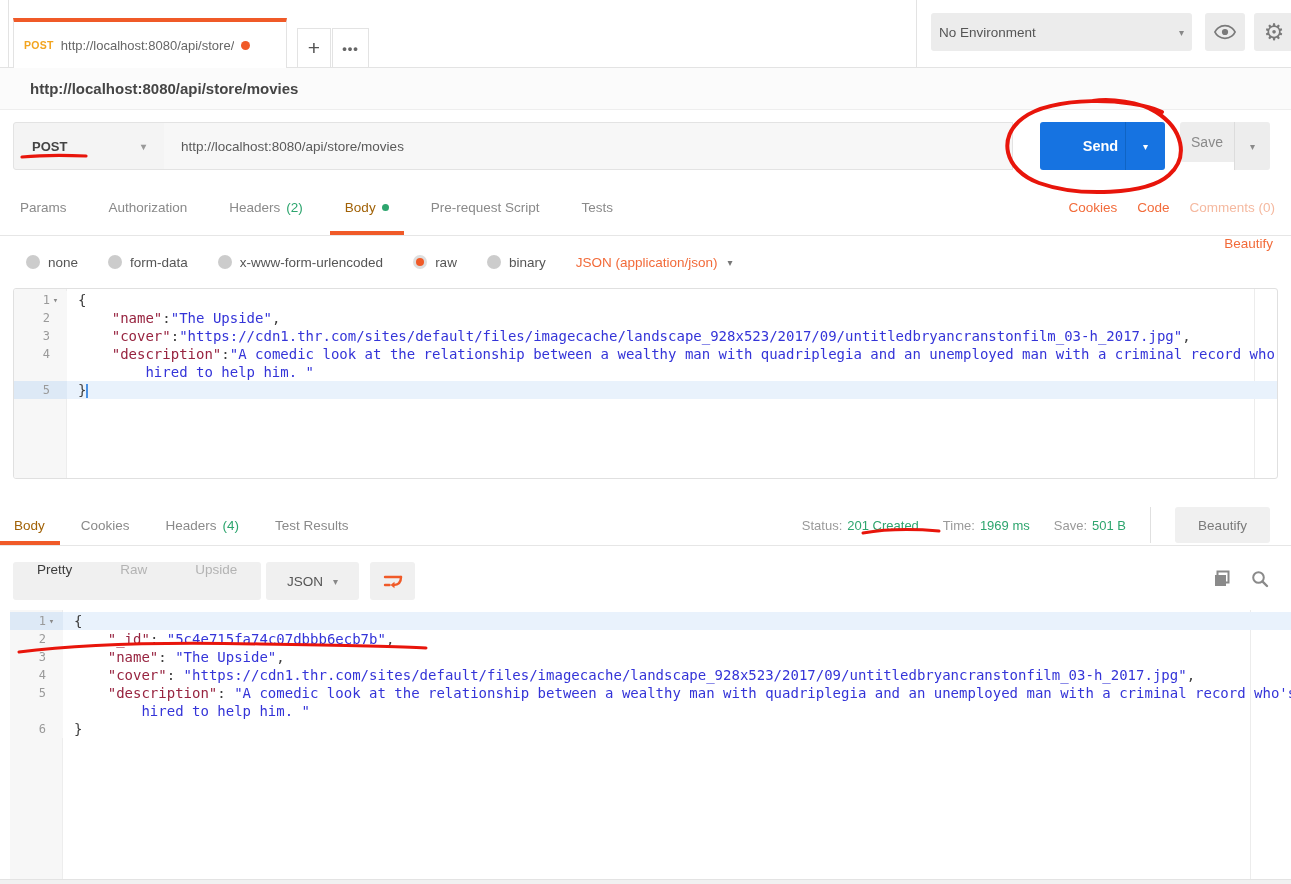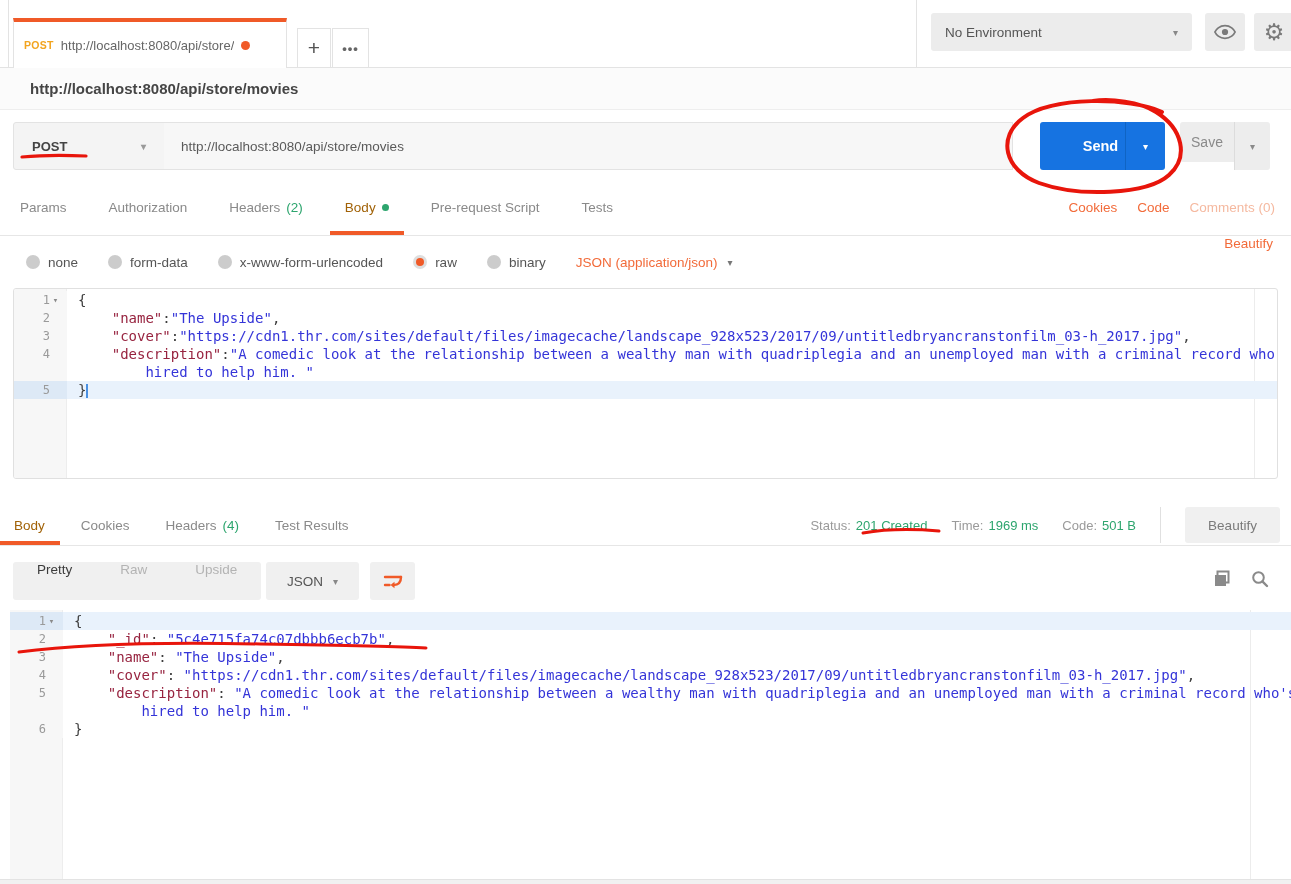--- a/index.html
+++ b/index.html
@@ -17,21 +17,21 @@
          display:flex; align-items:center; gap:7px; padding:0 10px; cursor:pointer; }
   .tab-method { color:#f2a41f; font-weight:bold; font-size:10.5px; letter-spacing:.3px; }
   .tab-url { color:#666; font-size:13px; white-space:nowrap; overflow:hidden; }
   .tab-dot { width:9px; height:9px; border-radius:50%; background:#f05a28; flex:none; }
   .tab-aux { position:absolute; top:28px; height:40px; background:#fff; border:1px solid #e3e3e3;
              display:flex; align-items:center; justify-content:center; color:#555; cursor:pointer; }
   .tab-new  { left:297px; width:34px; font-size:21px; font-weight:300; }
   .tab-more { left:332px; width:37px; font-size:13px; font-weight:bold; letter-spacing:1px; color:#666; }
   .env-sep { position:absolute; left:916px; top:0; height:68px; border-left:1px solid #e3e3e3; }
   .env-select { position:absolute; left:931px; top:13px; width:261px; height:38px; background:#ececec;
-                border-radius:3px; display:flex; align-items:center; padding:0 14px; color:#555;
+                border-radius:3px; display:flex; align-items:center; padding:0 8px; color:#555;
                 font-size:13.5px; cursor:pointer; }
   .env-select .caret { margin-left:auto; color:#888; font-size:10px; }
   .icon-btn { position:absolute; top:13px; height:38px; background:#ececec; border-radius:3px;
               display:flex; align-items:center; justify-content:center; cursor:pointer; color:#7a7a7a; }
   .eye-btn { left:1205px; width:40px; }
   .gear-btn { left:1254px; width:40px; font-size:23px; }
   
   .title-row { position:absolute; left:0; top:68px; right:0; height:42px; background:#fbfbfb;
                border-bottom:1px solid #eee; display:flex; align-items:center; padding-left:30px; }
   .title-row .t { font-weight:bold; font-size:15px; color:#454545; }
@@ -93,21 +93,21 @@
   .txt { padding-left:11px; flex:1; }
   .tok-k { color:#97233f; }
   .tok-v { color:#3434d8; }
   .tok-p { color:#3c3c3c; }
   .cursor { display:inline-block; width:2px; height:14px; background:#4a90e2; vertical-align:middle; }
   .pm { position:absolute; top:0; bottom:0; left:1240px; width:1px; background:#ececec; }
   
   .resp-meta { position:absolute; left:0; top:505px; right:0; height:41px; border-bottom:1px solid #e6e6e6;
                display:flex; align-items:stretch; padding-left:14px; }
   .resp-meta .rtab { margin-right:36px; }
-  .resp-stats { margin-left:auto; display:flex; align-items:center; gap:24px; font-size:13px; }
+  .resp-stats { margin-left:auto; display:flex; align-items:center; gap:24px; font-size:13px; padding-right:10px; }
   .stat { color:#9a9a9a; display:flex; gap:5px; }
   .stat b { color:#2da56e; font-weight:normal; }
   .stat-sep { height:36px; border-left:1px solid #e0e0e0; }
   .download-btn { width:95px; height:36px; background:#f0f0f0; border:none; border-radius:3px;
                   color:#7a7a7a; font-size:13.5px; cursor:pointer; margin-right:11px; }
   
   .resp-toolbar { position:absolute; left:0; top:546px; right:0; height:64px; }
   .seg { position:absolute; left:13px; top:16px; height:38px; background:#f0f0f0; border-radius:3px;
          display:flex; align-items:flex-start; }
   .seg-item { padding:0 24px; font-size:13.5px; color:#b3b3b3; cursor:pointer; }
@@ -265,21 +265,21 @@
     <div class="resp-stats">
       <span class="stat">
           <span>Status:</span>
           <b>201 Created</b>
         </span>
       <span class="stat">
           <span>Time:</span>
           <b>1969 ms</b>
         </span>
       <span class="stat">
-          <span>Code:</span>
+          <span>Save:</span>
           <b>501 B</b>
         </span>
       <span class="stat-sep"></span>
       <button class="download-btn">Beautify</button>
     </div>
   </div>
 
   <div class="resp-toolbar">
     <div class="seg">
       <span class="seg-item active">Pretty</span>

